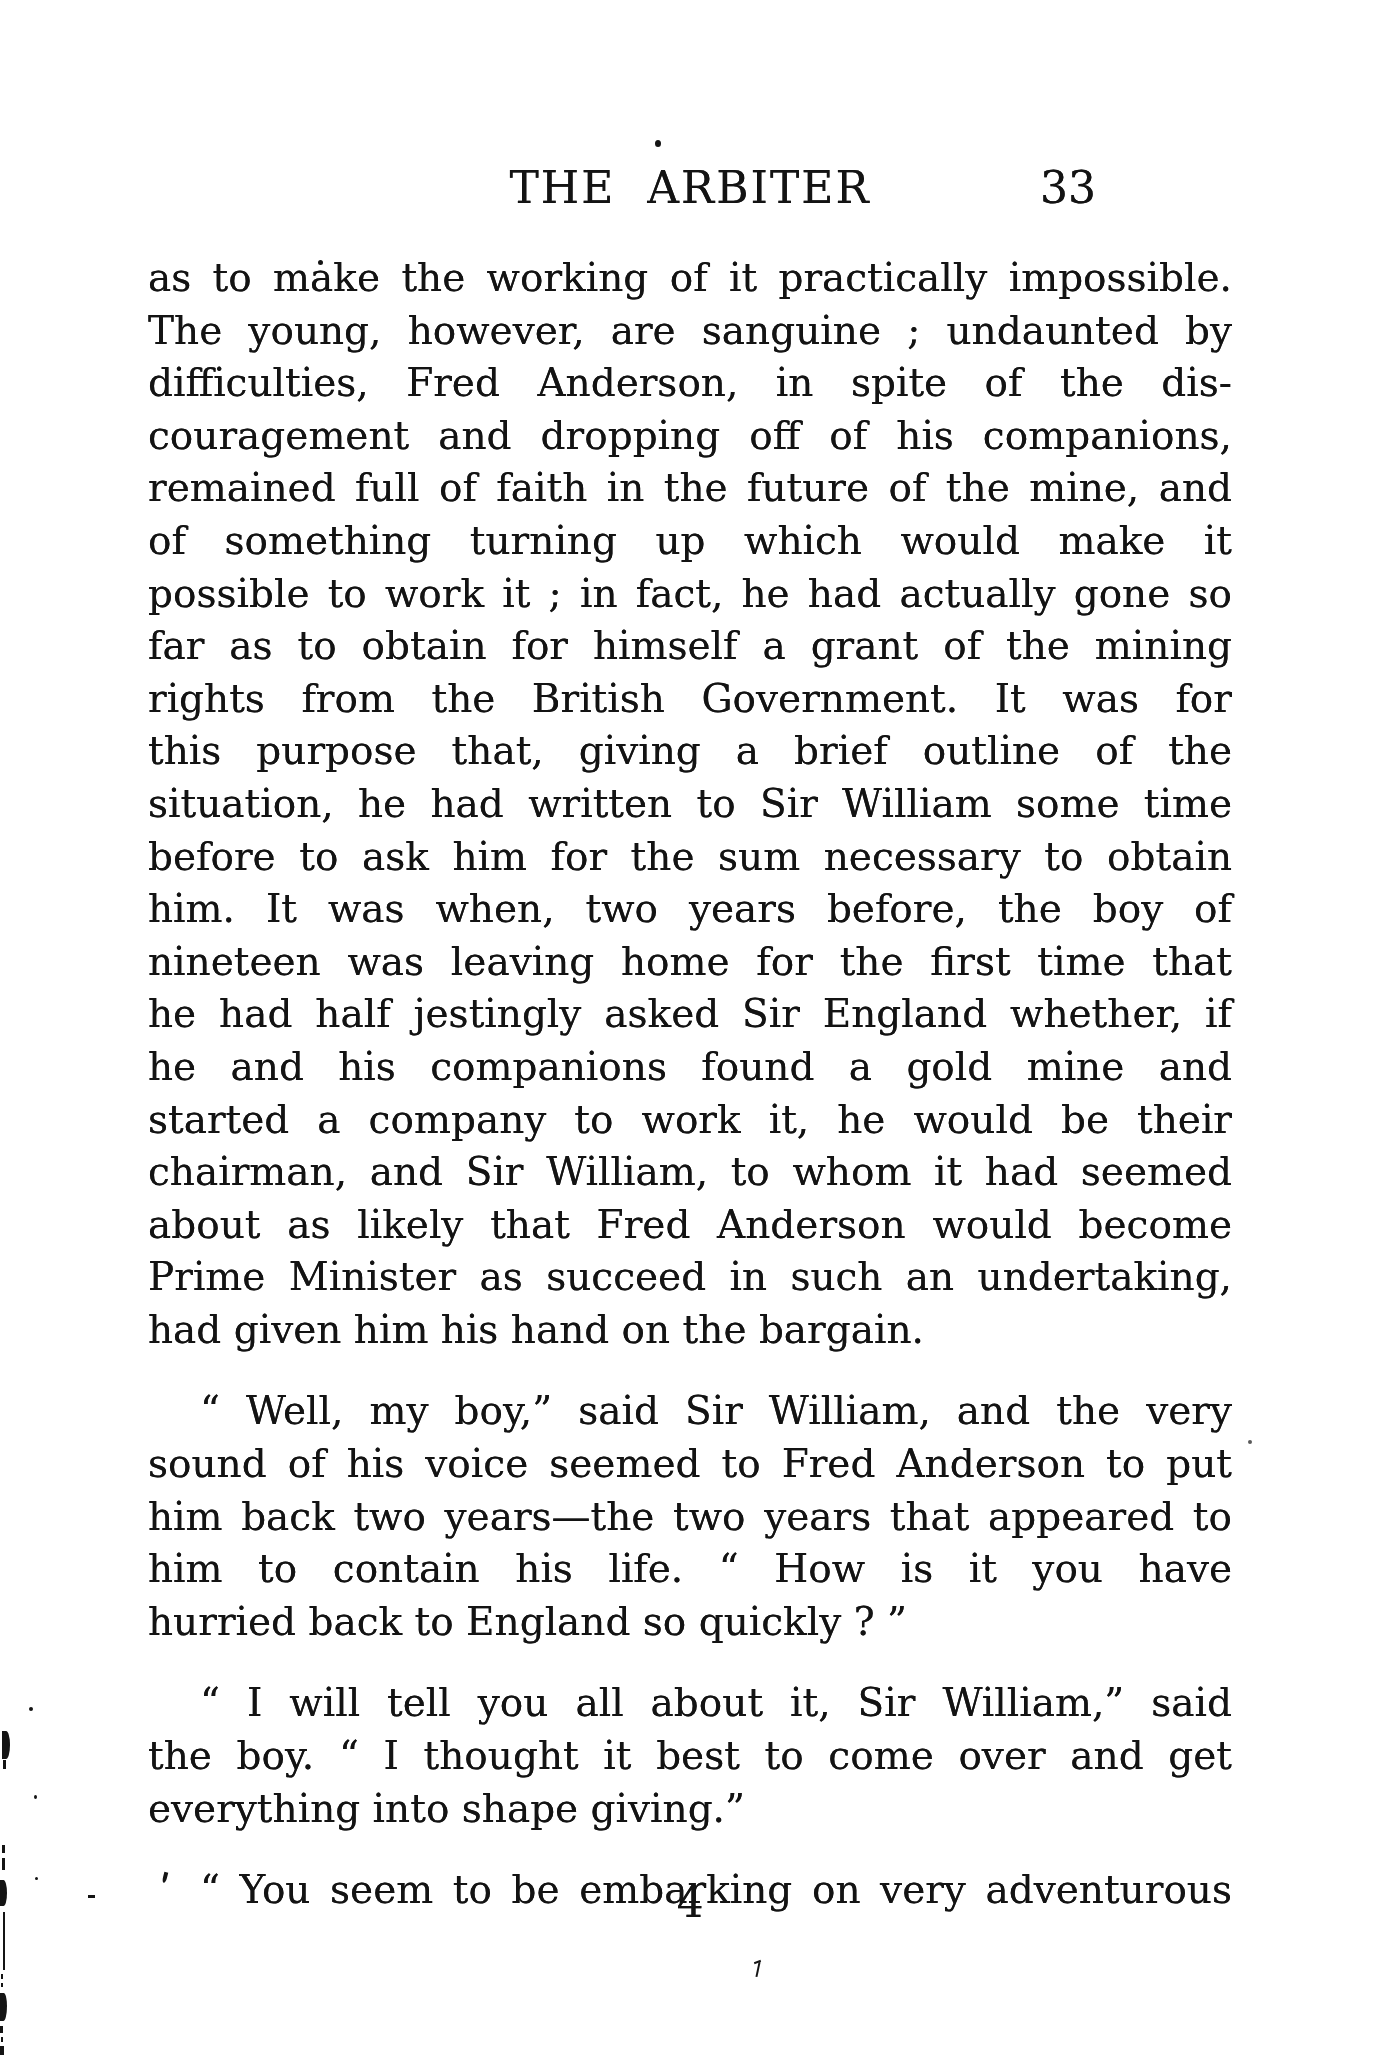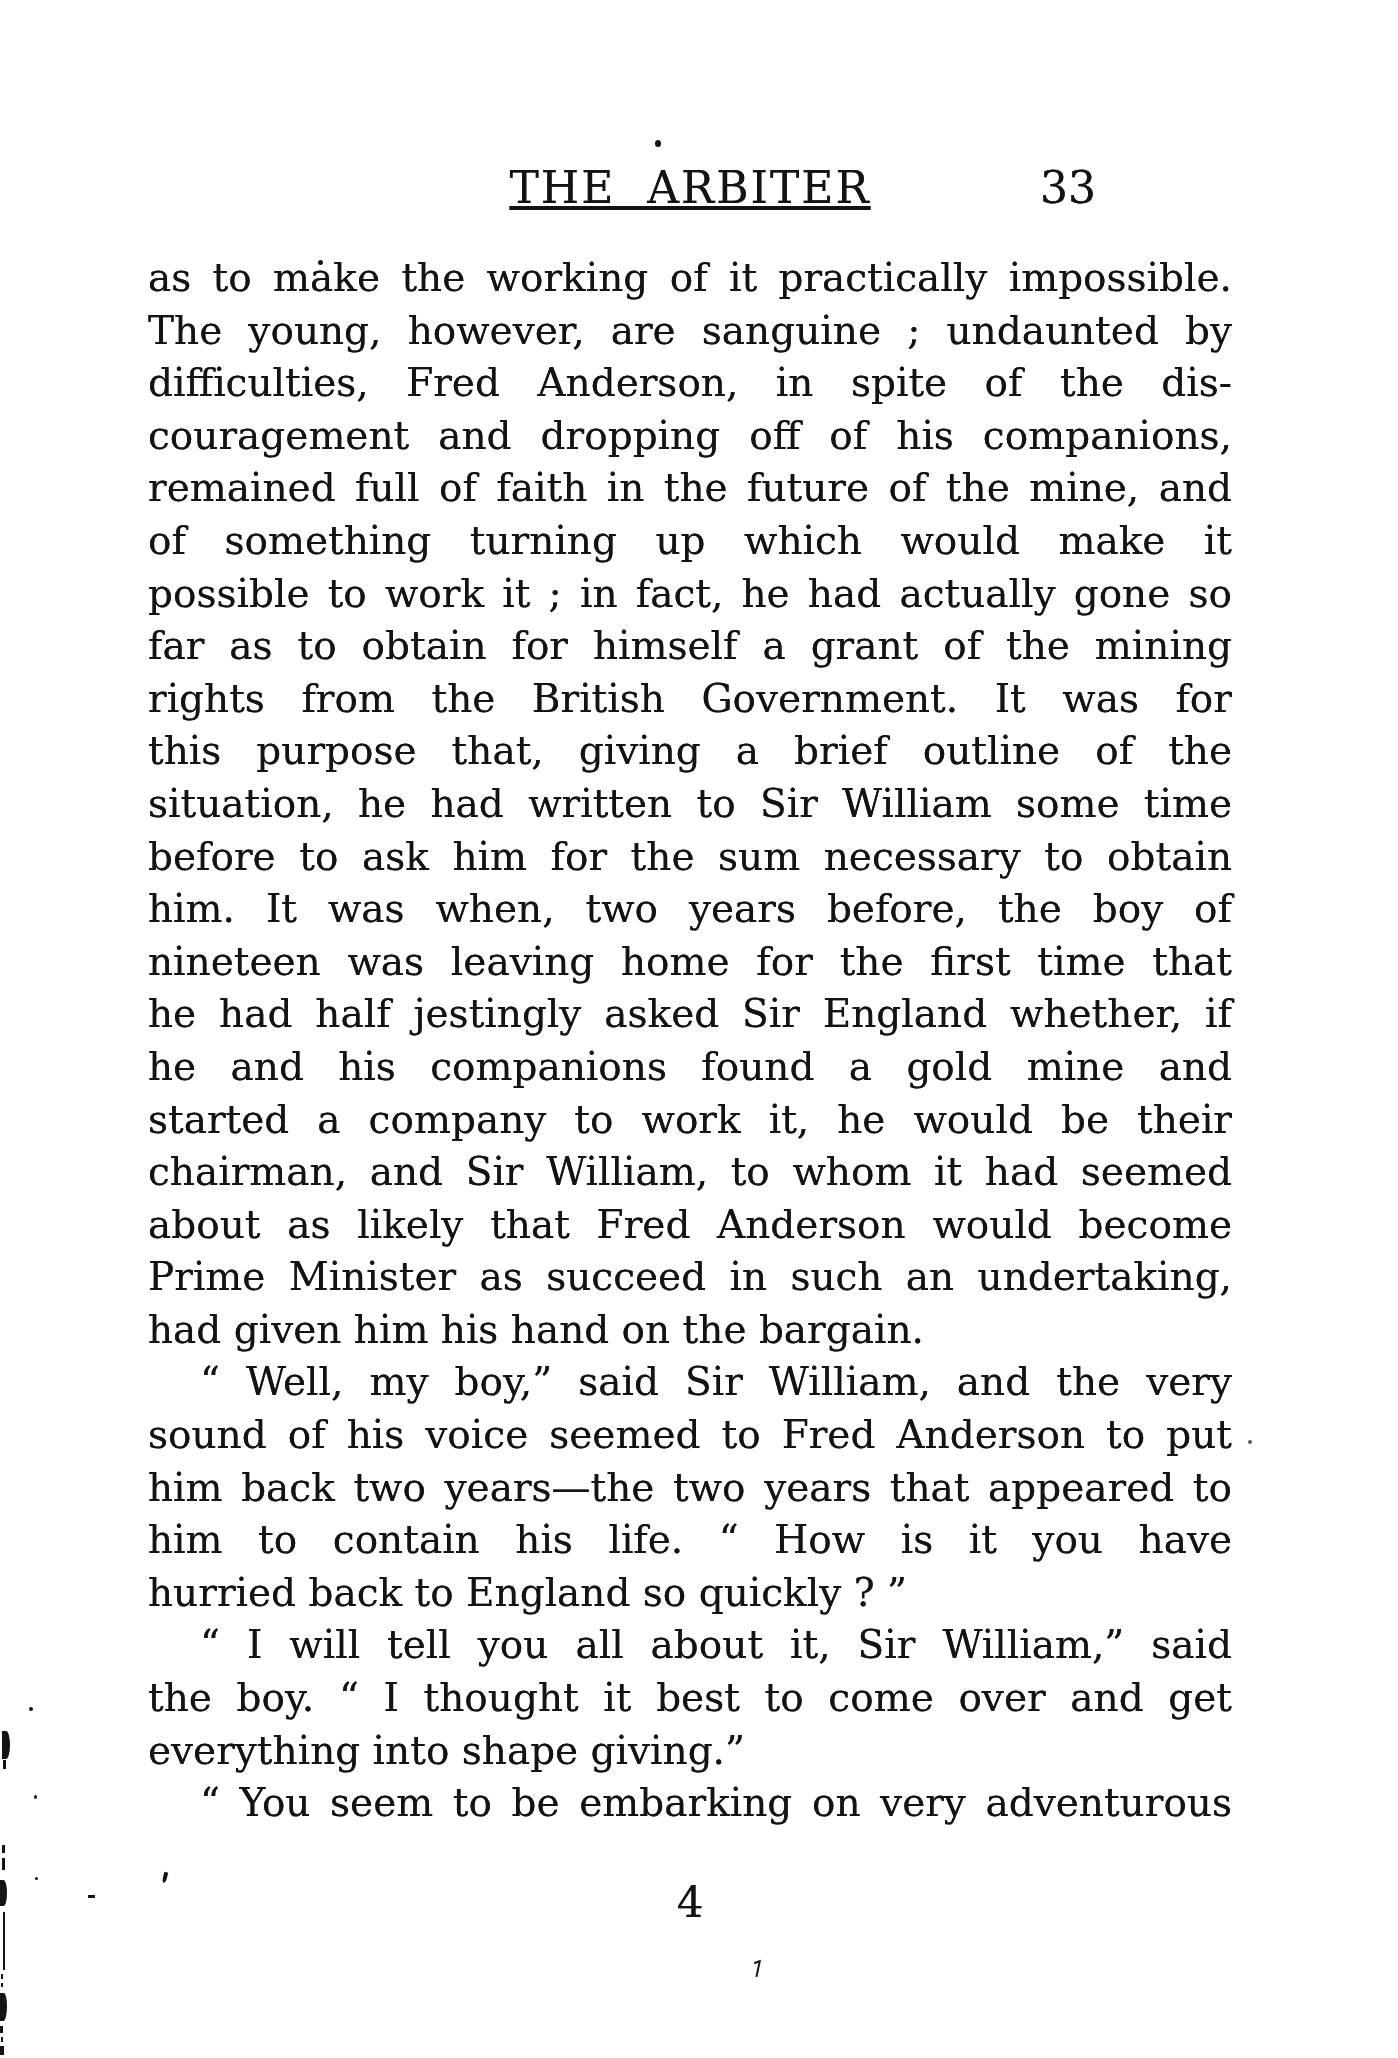--- a/index.html
+++ b/index.html
@@ -10,35 +10,34 @@
     color:#131313;
     position:relative;
     overflow:hidden;
   }
   .page{position:absolute;inset:0;overflow:hidden;}
   .running-title{
     position:absolute;left:148px;top:166px;width:1084px;
     text-align:center;font-size:44px;line-height:1;
     letter-spacing:2px;word-spacing:16px;
     text-shadow:0 0 0.6px rgba(19,19,19,.85);
-    text-decoration:underline;
   }
   .page-number{
     position:absolute;left:1040px;top:166px;width:160px;
     text-align:left;font-size:44px;line-height:1;
     text-shadow:0 0 0.6px rgba(19,19,19,.85);
   }
   .body-text{
     position:absolute;left:148px;top:252px;width:1084px;
     font-size:39px;line-height:52.6px;
     text-shadow:0 0 0.6px rgba(19,19,19,.85);
   }
   .line{min-height:52.6px;}
   .line.j{text-align:justify;text-align-last:justify;}
-  .line.ind{text-indent:52px;}
+  .line.ind{text-indent:52px;margin-top:29px;}
   .signature{
     position:absolute;left:148px;top:1882px;width:1084px;
     text-align:center;font-size:42px;line-height:1;
     text-shadow:0 0 0.6px rgba(19,19,19,.85);
   }
   .mark{position:absolute;background:#141414;}
 </style>
 </head>
 <body style="color: rgb(19, 19, 19); background: rgb(255, 255, 255);">
 

